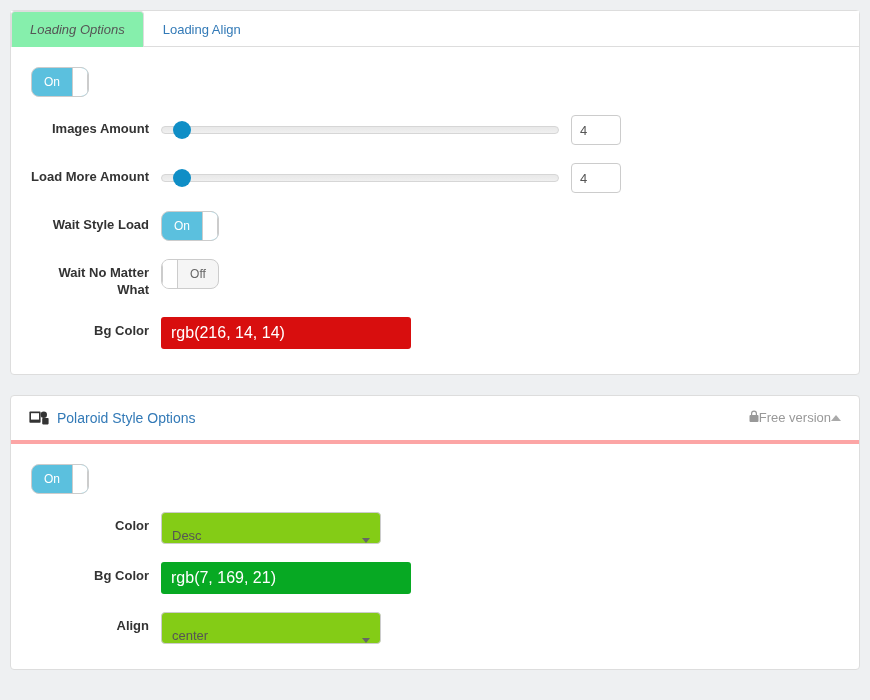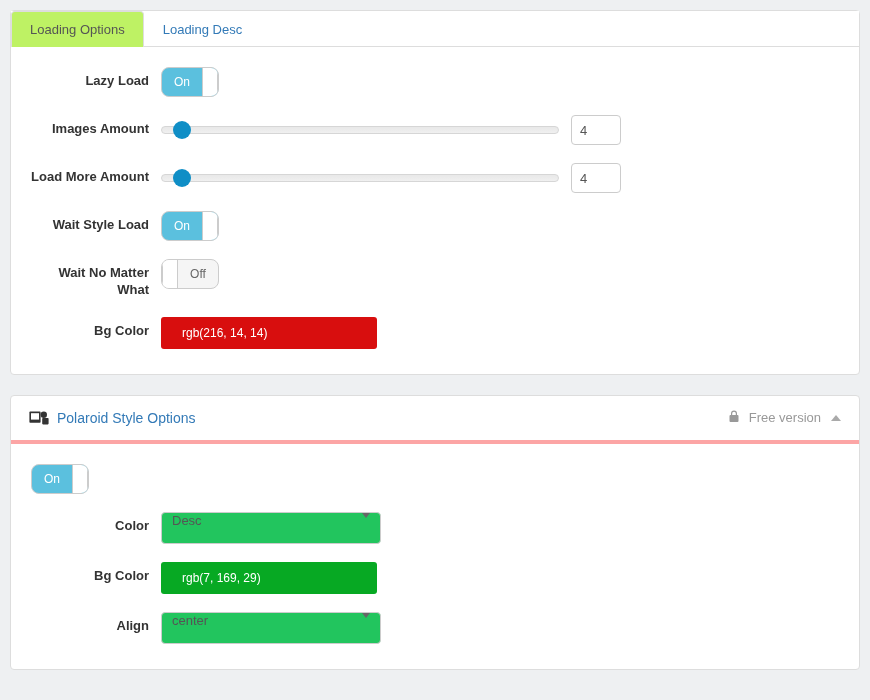--- a/index.html
+++ b/index.html
@@ -1,61 +1,60 @@
 <!DOCTYPE html>
 <html><head>
 <meta charset="utf-8">
 <style>
 * { box-sizing: border-box; margin: 0; padding: 0; }
 body { font-family: Arial, Helvetica, sans-serif; font-size: 13px; color: #333; background: #eef0f2; padding: 10px; }
 .panel { background: #fff; border: 1px solid #ddd; border-radius: 4px; margin-bottom: 20px; }
 .tabs { display: flex; border-bottom: 1px solid #ddd; background: #fff; }
 .tab { padding: 10px 18px; cursor: pointer; color: #337ab7; border: 1px solid transparent; border-bottom: none; margin-bottom: -1px; border-top-left-radius: 4px; border-top-right-radius: 4px; }
-.tab.active { color: #555; background: #bef264; border-color: #ddd; }
+.tab.active { color: #555; background: #86efac; border-color: #ddd; font-style: italic; }
 .panel-body { padding: 20px 20px 25px; }
 .form-row { display: flex; align-items: flex-start; margin-bottom: 18px; }
 .form-row:last-child { margin-bottom: 0; }
 .label { width: 130px; padding-right: 12px; text-align: right; font-weight: bold; color: #333; font-size: 13px; padding-top: 6px; line-height: 1.3; }
 .control { flex: 1; display: flex; align-items: center; gap: 12px; }
 .toggle { width: 58px; height: 30px; border: 1px solid #ccc; border-radius: 8px; display: flex; align-items: center; cursor: pointer; position: relative; overflow: hidden; }
 .toggle.on { background: #5bc0de; }
 .toggle.off { background: #f5f5f5; }
 .toggle-label { flex: 1; text-align: center; font-size: 12px; color: #fff; font-weight: 500; }
 .toggle.off .toggle-label { color: #666; }
 .toggle-knob { width: 16px; height: 28px; background: #fff; border-left: 1px solid #ccc; border-right: 1px solid #ccc; }
 .toggle.on .toggle-knob { order: 2; }
 .toggle.off .toggle-knob { order: 0; }
 .toggle.on .toggle-label { order: 1; }
 .toggle.off .toggle-label { order: 1; }
 .slider-wrap { display: flex; align-items: center; gap: 12px; flex: 1; max-width: 460px; }
 .slider-track { flex: 1; height: 8px; background: linear-gradient(#e8e8e8,#f0f0f0); border: 1px solid #d6d6d6; border-radius: 4px; position: relative; }
 .slider-thumb { width: 18px; height: 18px; background: #0f8ec6; border-radius: 50%; position: absolute; top: 50%; transform: translate(-50%, -50%); cursor: pointer; }
 .num-input { width: 50px; height: 30px; border: 1px solid #ccc; border-radius: 4px; padding: 0 8px; font-size: 13px; color: #555; }
-.color-field { width: 216px; height: 32px; border-radius: 3px; color: #fff; font-size: 12px; padding: 0 21px; display: flex; align-items: center; font-weight: 500; }
+.color-field { width: 250px; height: 32px; border-radius: 3px; color: #fff; font-size: 16px; padding: 0 10px; display: flex; align-items: center; font-weight: 500; }
 .panel-header { display: flex; align-items: center; justify-content: space-between; padding: 14px 18px; border-bottom: 4px solid #fca5a5; }
 .panel-header-left { display: flex; align-items: center; gap: 8px; color: #337ab7; font-size: 14px; }
-.panel-header-right { display: flex; align-items: center; gap: 10px; color: #999; font-size: 13px; }
+.panel-header-right { display: flex; align-items: center; color: #999; font-size: 13px; }
 .module-icon { display: inline-flex; align-items: center; justify-content: center; width: 20px; height: 16px; }
 .lock-icon { width: 10px; height: 12px; }
 .caret-up { width: 0; height: 0; border-left: 5px solid transparent; border-right: 5px solid transparent; border-bottom: 6px solid #aaa; display: inline-block; }
-.select { width: 220px; height: 32px; border: 1px solid #ccc; border-radius: 4px; background: #22c55e; padding: 0 10px; display: flex; align-items: flex-start; justify-content: space-between; cursor: pointer; font-size: 13px; color: #555; }
+.select { width: 220px; height: 32px; border: 1px solid #ccc; border-radius: 4px; background: #84cc16; padding: 0 10px; display: flex; align-items: flex-end; justify-content: space-between; cursor: pointer; font-size: 13px; color: #555; }
 .select-caret { width: 0; height: 0; border-left: 4px solid transparent; border-right: 4px solid transparent; border-top: 5px solid #666; }
 </style>
 </head>
 <body>
 
 <div class="panel">
   <div class="tabs">
     <div class="tab active">Loading Options</div>
-    <div class="tab">Loading Desc</div>
+    <div class="tab">Loading Align</div>
   </div>
   <div class="panel-body">
 
     <div class="form-row">
-      <div class="label">Lazy Load</div>
       <div class="control">
         <div class="toggle on">
           <span class="toggle-label">On</span>
           <span class="toggle-knob"></span>
         </div>
       </div>
     </div>
 
     <div class="form-row">
       <div class="label">Images Amount</div>
@@ -151,21 +150,21 @@
         <div class="select">
           <span>Desc</span>
           <span class="select-caret"></span>
         </div>
       </div>
     </div>
 
     <div class="form-row">
       <div class="label">Bg Color</div>
       <div class="control">
-        <div class="color-field" style="background:#07a923">rgb(7, 169, 29)</div>
+        <div class="color-field" style="background:#07a923">rgb(7, 169, 21)</div>
       </div>
     </div>
 
     <div class="form-row">
       <div class="label">Align</div>
       <div class="control">
         <div class="select">
           <span>center</span>
           <span class="select-caret"></span>
         </div>

